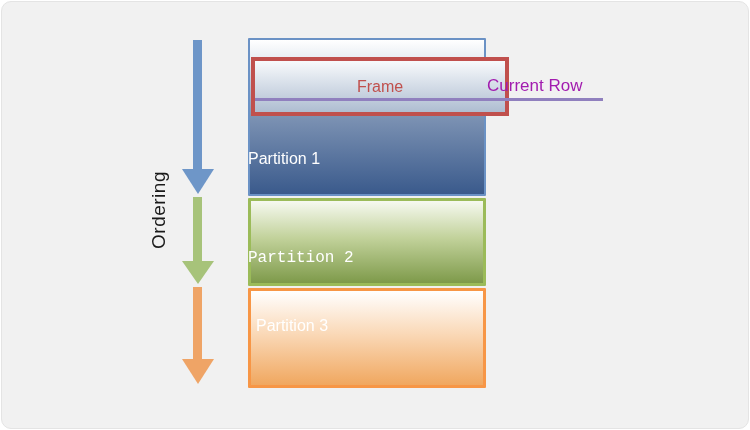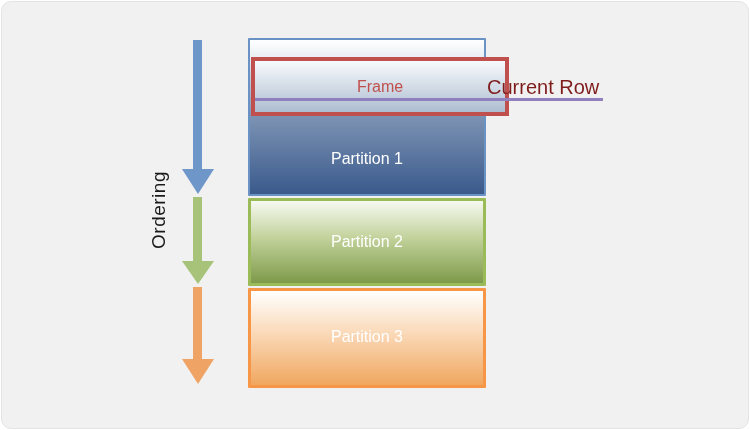--- a/index.html
+++ b/index.html
@@ -74,28 +74,27 @@
   }
   .p3 {
     top: 288px; height: 100px;
     border: 3px solid #F79646;
     background: linear-gradient(180deg, #FFFFFF 0%, #FAD9B8 45%, #F0A75F 100%);
   }
   .plabel {
     position: absolute;
     left: 248px;
     width: 238px;
-    text-align: center;
     font-size: 16px;
     color: #FFFFFF;
     line-height: 20px;
   }
   .p1-label { top: 149px; }
-  .p2-label { top: 232px; }
-  .p3-label { top: 327px; }
+  .p2-label { top: 248px; font-family: Liberation Mono, monospace; }
+  .p3-label { top: 316px; margin-left: 8px; }
 
   
   .frame-box {
     position: absolute;
     left: 251px; top: 57px;
     width: 258px; height: 59px;
     box-sizing: border-box;
     border: 4px solid #C0504D;
     background: linear-gradient(180deg, #F8FAFC 0%, #AEBDD1 100%);
     display: flex;
@@ -110,22 +109,22 @@
   
   .current-row-line {
     position: absolute;
     left: 255px; top: 98px;
     width: 348px; height: 3px;
     background: #9080BE;
   }
   .current-row-label {
     position: absolute;
     left: 487px; top: 76px;
-    font-size: 20px;
-    color: #7f1d1d;
+    font-size: 17px;
+    color: #a21caf;
     white-space: nowrap;
   }
 </style>
 </head>
 <body>
 
 <div class="stage">
   <div class="panel"></div>
 
   <div class="arrow-shaft shaft-blue" style="background: rgb(110, 150, 200);"></div>

